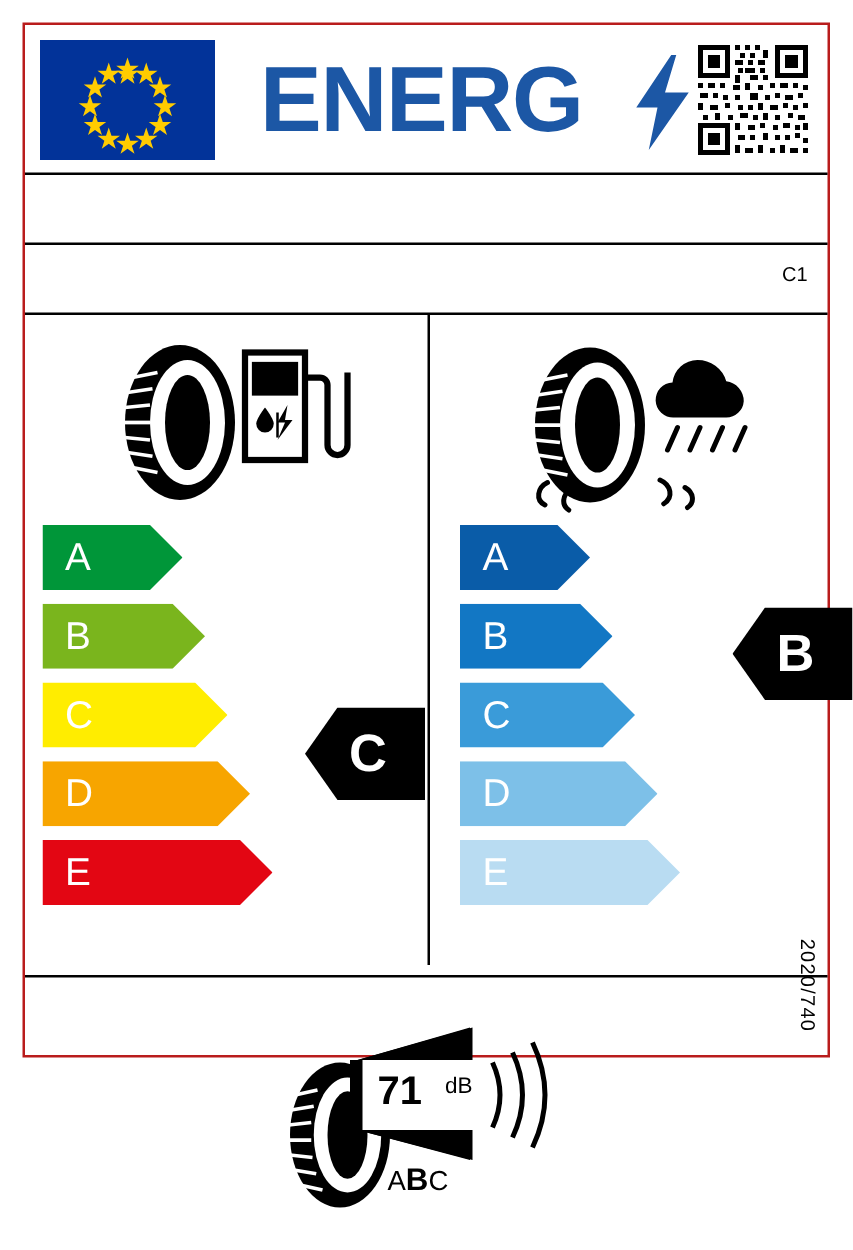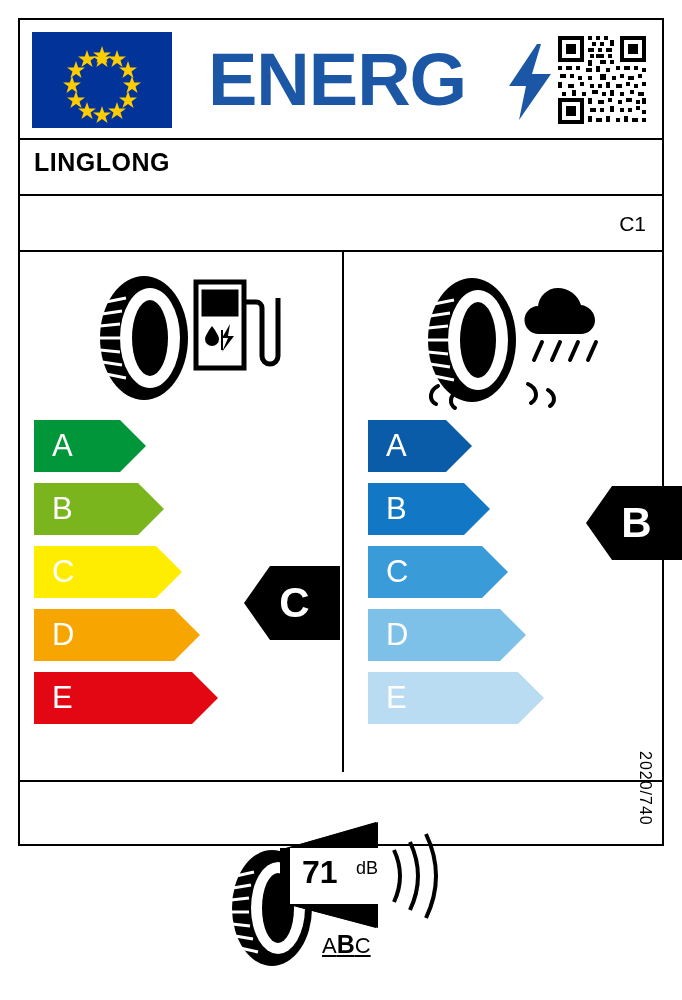--- a/index.html
+++ b/index.html
@@ -12,21 +12,21 @@
     font-family: "Liberation Sans", sans-serif;
     color: #000;
     position: relative;
     overflow: hidden;
   }
 
   .label {
     position: absolute;
     left: 18px; top: 18px;
     width: 646px; height: 828px;
-    border: 2px solid #000000;
+    border: 2px solid #b91c1c;
     background: #fff;
   }
 
   
   .header {
     position: absolute;
     left: 0; top: 0;
     width: 100%; height: 120px;
   }
   .eu-flag {
@@ -78,21 +78,21 @@
   }
   .size {
     position: absolute;
     left: 14px; top: 188px;
     font-size: 27px;
     letter-spacing: 0px;
   }
   .class {
     position: absolute;
     right: 16px; top: 192px;
-    font-size: 21px;
+    font-size: 16px;
   }
 
   
   .vdiv {
     position: absolute;
     left: 322px;
     top: 232px;
     width: 2px;
     height: 520px;
     background: #000;
@@ -155,23 +155,22 @@
     font-size: 32px;
     font-weight: bold;
   }
   .noise-db-unit {
     position: absolute;
     left: 130px; top: 46px;
     font-size: 18px;
   }
   .noise-classes {
     position: absolute;
-    left: 96px; top: 118px;
+    left: 84px; top: 118px;
     font-size: 22px;
-    text-decoration: underline;
   }
   .noise-classes b { font-size: 25px; }
 
   .sidecode {
     position: absolute;
     right: 8px;
     bottom: 18px;
     font-size: 16px;
     writing-mode: vertical-rl;
     letter-spacing: 1px;
@@ -310,21 +309,20 @@
           <rect x="30" y="42" width="2" height="2"></rect>
             <rect x="34" y="41" width="2" height="3"></rect>
             <rect x="38" y="42" width="3" height="2"></rect>
             <rect x="43" y="42" width="2" height="2"></rect>
         </g>
       </svg>
     </div>
   </div>
 
   <div class="hr" style="top:118px;"></div>
-  <div class="brand">LINGLONG</div>
   <div class="hr" style="top:174px;"></div>
   <div class="class">C1</div>
   <div class="hr" style="top:230px;"></div>
 
   <div class="vdiv"></div>
 
   <div class="pictogram pict-fuel">
     <svg width="200" height="140" viewBox="0 0 200 140">
 
       <g>

